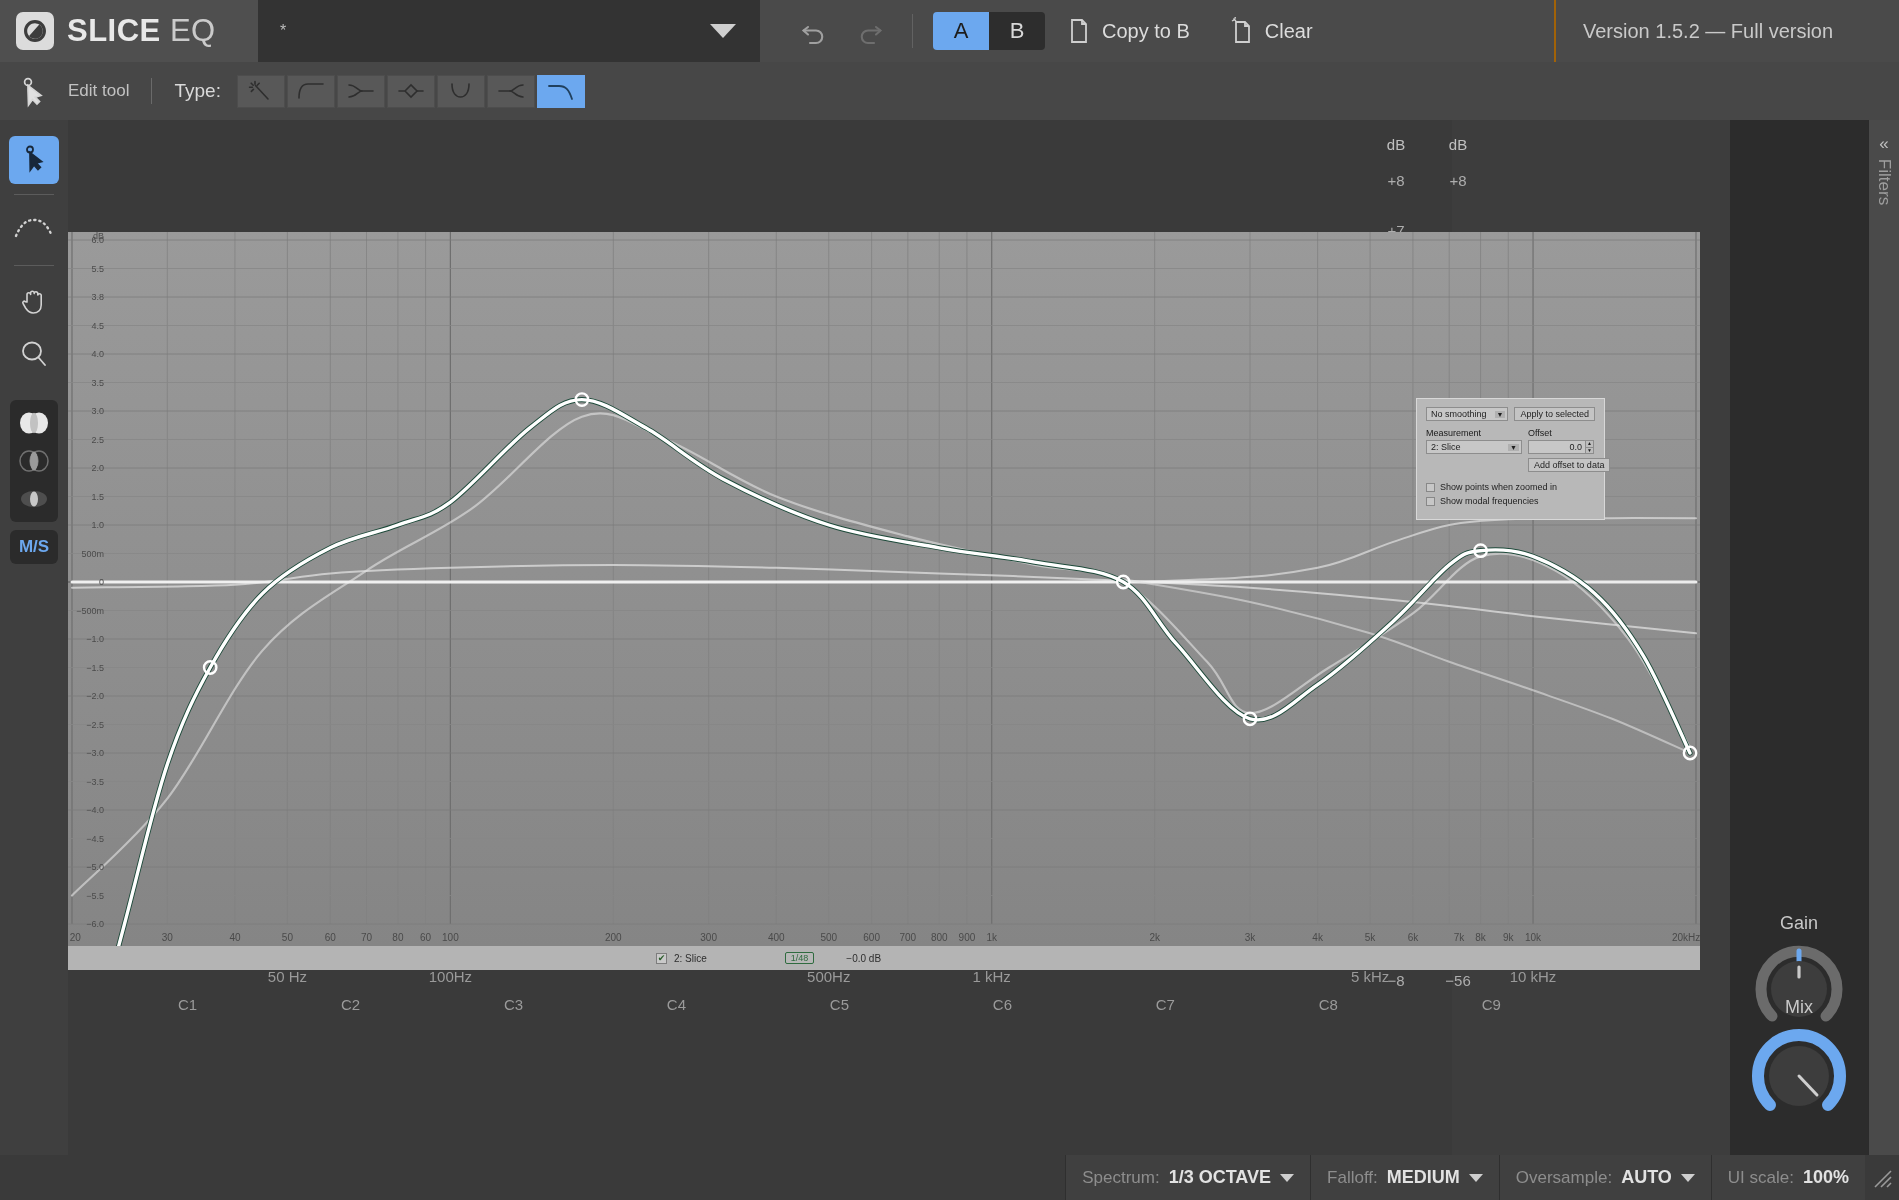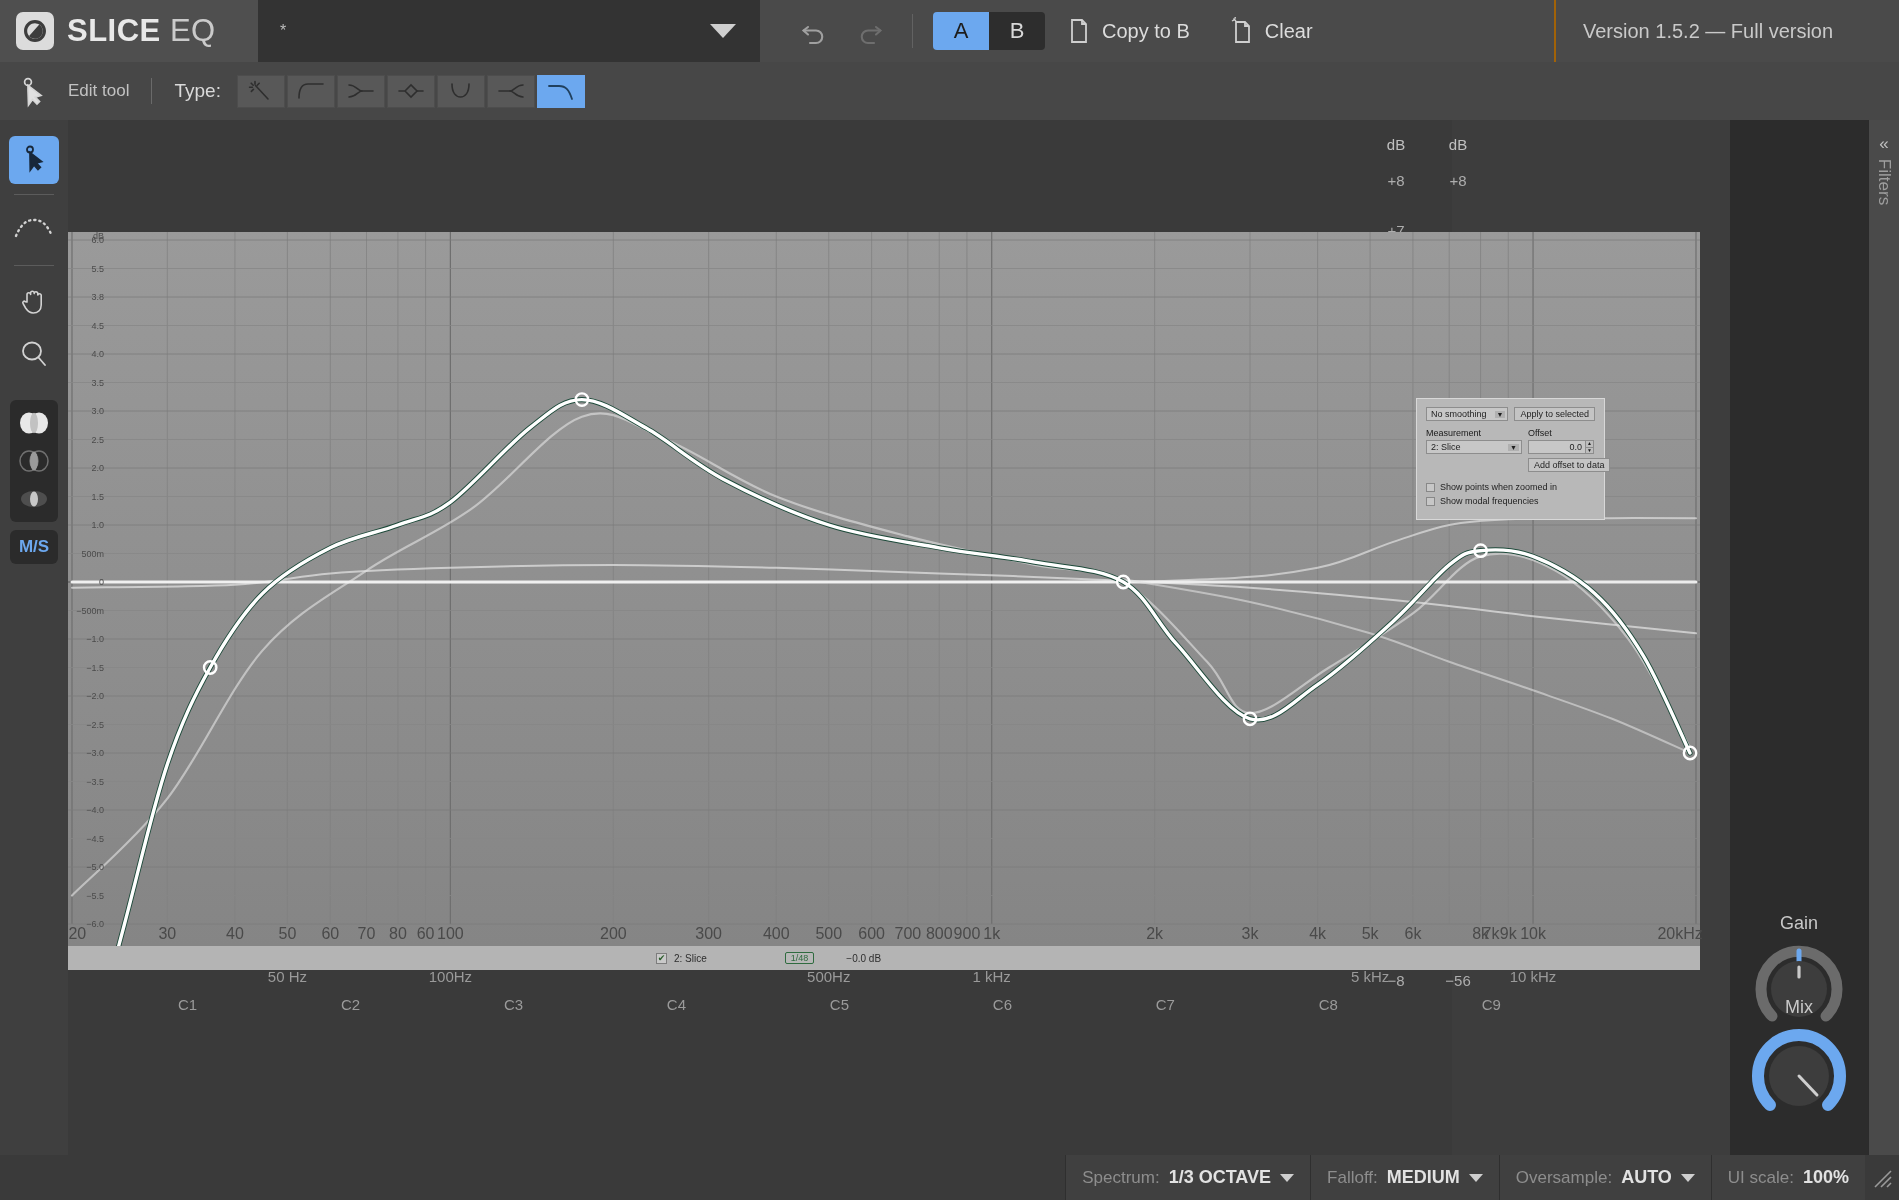--- a/index.html
+++ b/index.html
@@ -131,21 +131,21 @@
   .plot-svg { position: absolute; inset: 0; width: 100%; height: 100%; }
 
   .inner-scale {
     position: absolute; left: 2px; top: 0; width: 36px; height: 100%;
     color: #4b4b4b; font-size: 9px; pointer-events: none;
   }
   .inner-scale .itick { position: absolute; right: 2px; transform: translateY(-50%); }
 
   .xaxis-inner {
     position: absolute; left: 0; bottom: 0; width: 100%; height: 18px;
-    color: #4a4a4a; font-size: 16px;
+    color: #4a4a4a; font-size: 10px;
   }
   .xaxis-inner span { position: absolute; transform: translateX(-50%); bottom: 3px; }
 
   
   .meas-panel {
     position: absolute; left: 1348px; top: 166px; width: 189px; height: 122px;
     background: #b8b8b8; border: 1px solid #d8d8d8; padding: 8px 9px;
     font-size: 9px; color: #1e1e1e;
   }
   .mp-row { display: flex; gap: 6px; align-items: flex-start; }
@@ -563,21 +563,21 @@
           <span style="left: 803.615px;">600</span>
           <span style="left: 839.856px;">700</span>
           <span style="left: 871.248px;">800</span>
           <span style="left: 898.939px;">900</span>
           <span style="left: 923.709px;">1k</span>
           <span style="left: 1086.67px;">2k</span>
           <span style="left: 1181.99px;">3k</span>
           <span style="left: 1249.62px;">4k</span>
           <span style="left: 1302.08px;">5k</span>
           <span style="left: 1344.95px;">6k</span>
-          <span style="left: 1423px;">7k</span>
+          <span style="left: 1391px;">7k</span>
           <span style="left: 1412.58px;">8k</span>
           <span style="left: 1440.27px;">9k</span>
           <span style="left: 1465.04px;">10k</span>
           <span style="left: 1628px; transform: translateX(-85%);">20kHz</span>
         </div>
 
       <div class="meas-panel">
         <div class="mp-row">
           <div class="mp-select" style="width:96px;">
             <span>No  smoothing</span>

